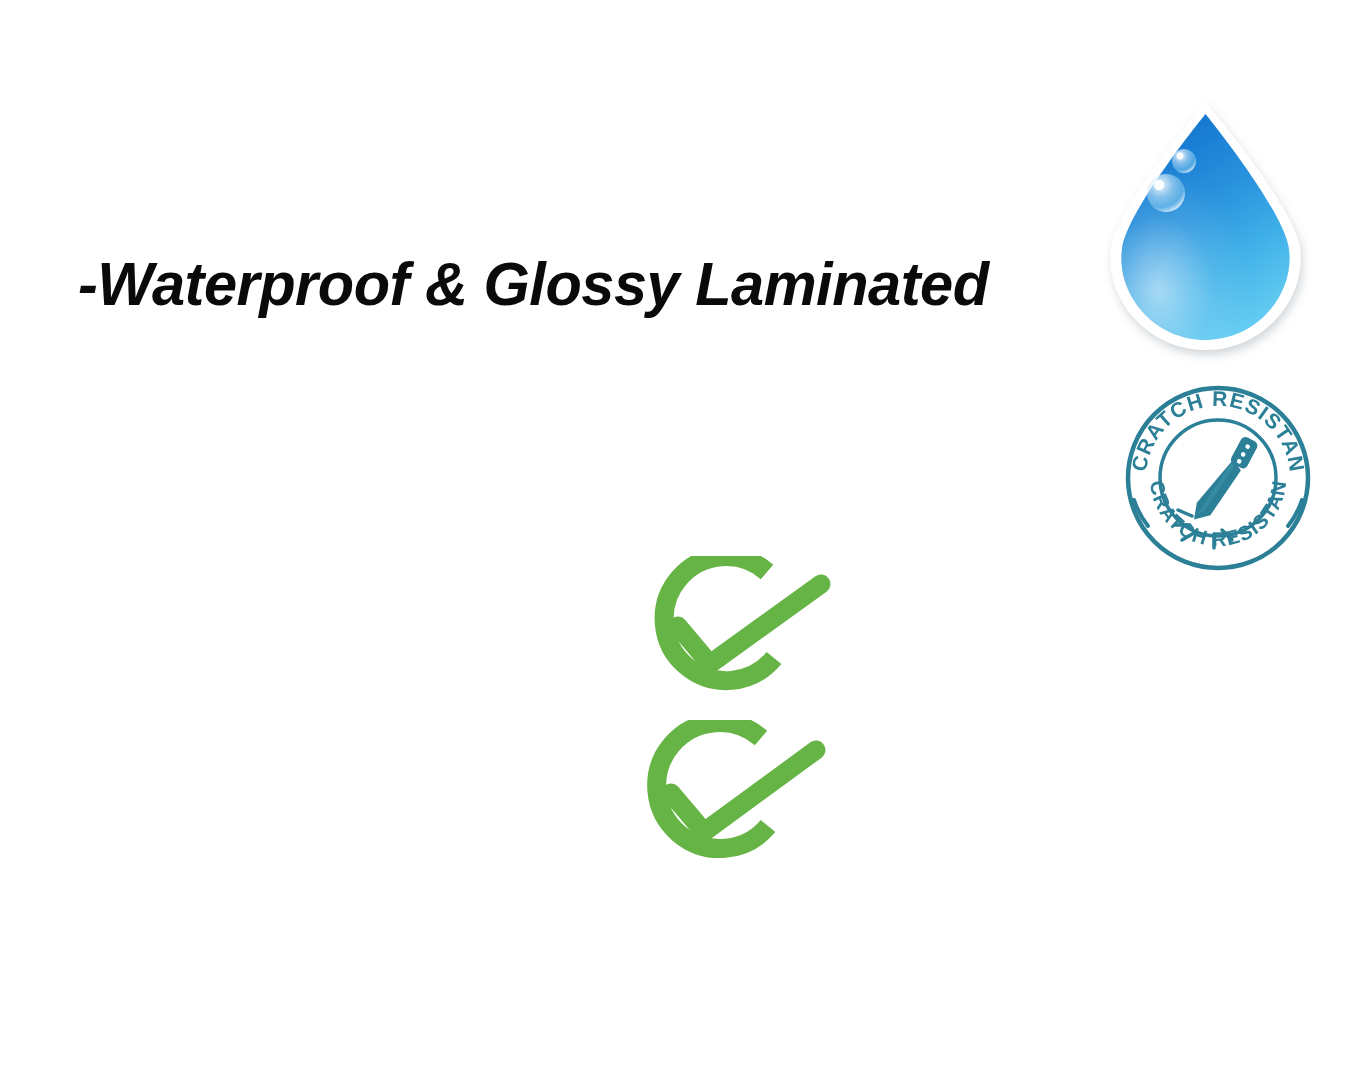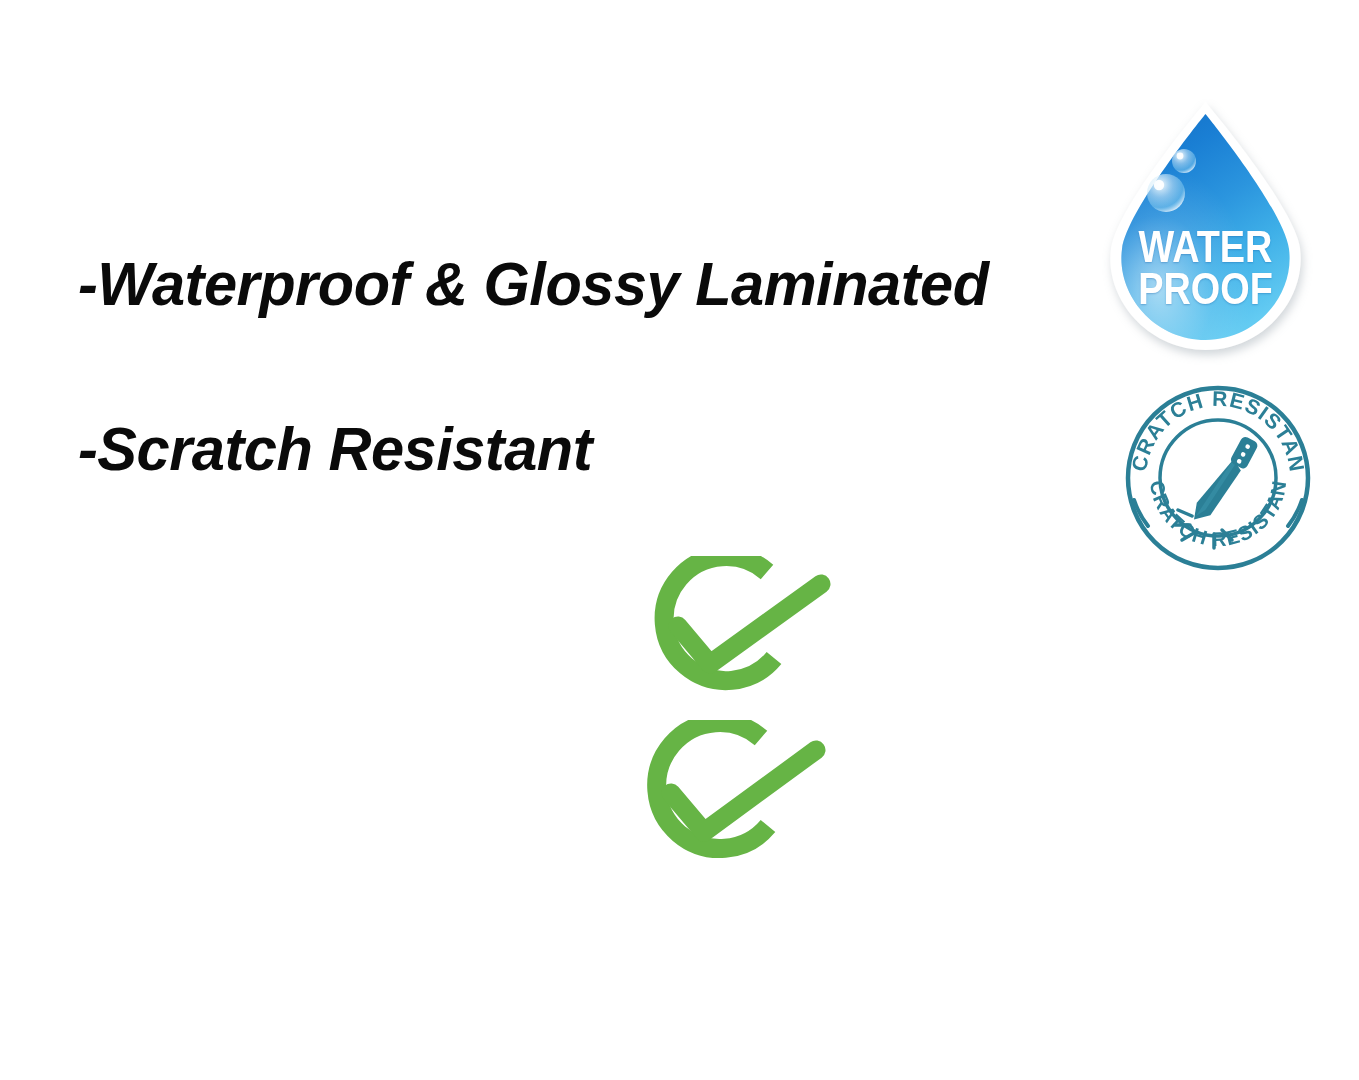--- a/index.html
+++ b/index.html
@@ -97,23 +97,20 @@
   .check-mark svg { display: block; }
 </style>
 </head>
 <body>
 
 <div class="canvas">
 
   <div class="feature-list">
     <div class="feature-row">
       <div class="feature-text">-Waterproof &amp; Glossy Laminated</div>
-    </div>
-    <div class="feature-row">
-      <div class="feature-text">-Scratch Resistant</div>
     </div>
   </div>
 
   <div class="waterproof-badge">
     <svg width="215" height="268" viewBox="0 0 215 268" xmlns="http://www.w3.org/2000/svg">
       <defs>
         <linearGradient id="dropGrad" x1="0.15" y1="0" x2="0.6" y2="1">
           <stop offset="0%" stop-color="#1370c8"></stop>
           <stop offset="22%" stop-color="#1a7fd4"></stop>
           <stop offset="48%" stop-color="#2b95de"></stop>
@@ -157,24 +154,20 @@
       <g>
         <circle cx="86" cy="63" r="12" fill="url(#bubbleGrad)"></circle>
         <circle cx="82" cy="58" r="3.4" fill="#ffffff" opacity="0.9"></circle>
       </g>
       <g>
         <circle cx="68" cy="95" r="19" fill="url(#bubbleGrad)"></circle>
         <circle cx="61" cy="87" r="5.2" fill="#ffffff" opacity="0.92"></circle>
       </g>
     </svg>
 
-    <div class="wp-text">
-      <div class="wp-line">WATER</div>
-      <div class="wp-line">PROOF</div>
-    </div>
   </div>
 
   <div class="scratch-badge">
     <svg width="192" height="192" viewBox="0 0 192 192" xmlns="http://www.w3.org/2000/svg">
       <defs>
         <path id="arcTop" d="M 24 96 A 72 72 0 0 1 168 96" fill="none"></path>
         <path id="arcBottom" d="M 28 96 A 68 68 0 0 0 164 96" fill="none"></path>
       </defs>
 
       <circle cx="96" cy="96" r="90" fill="none" stroke="#2b7f96" stroke-width="4.5"></circle>

